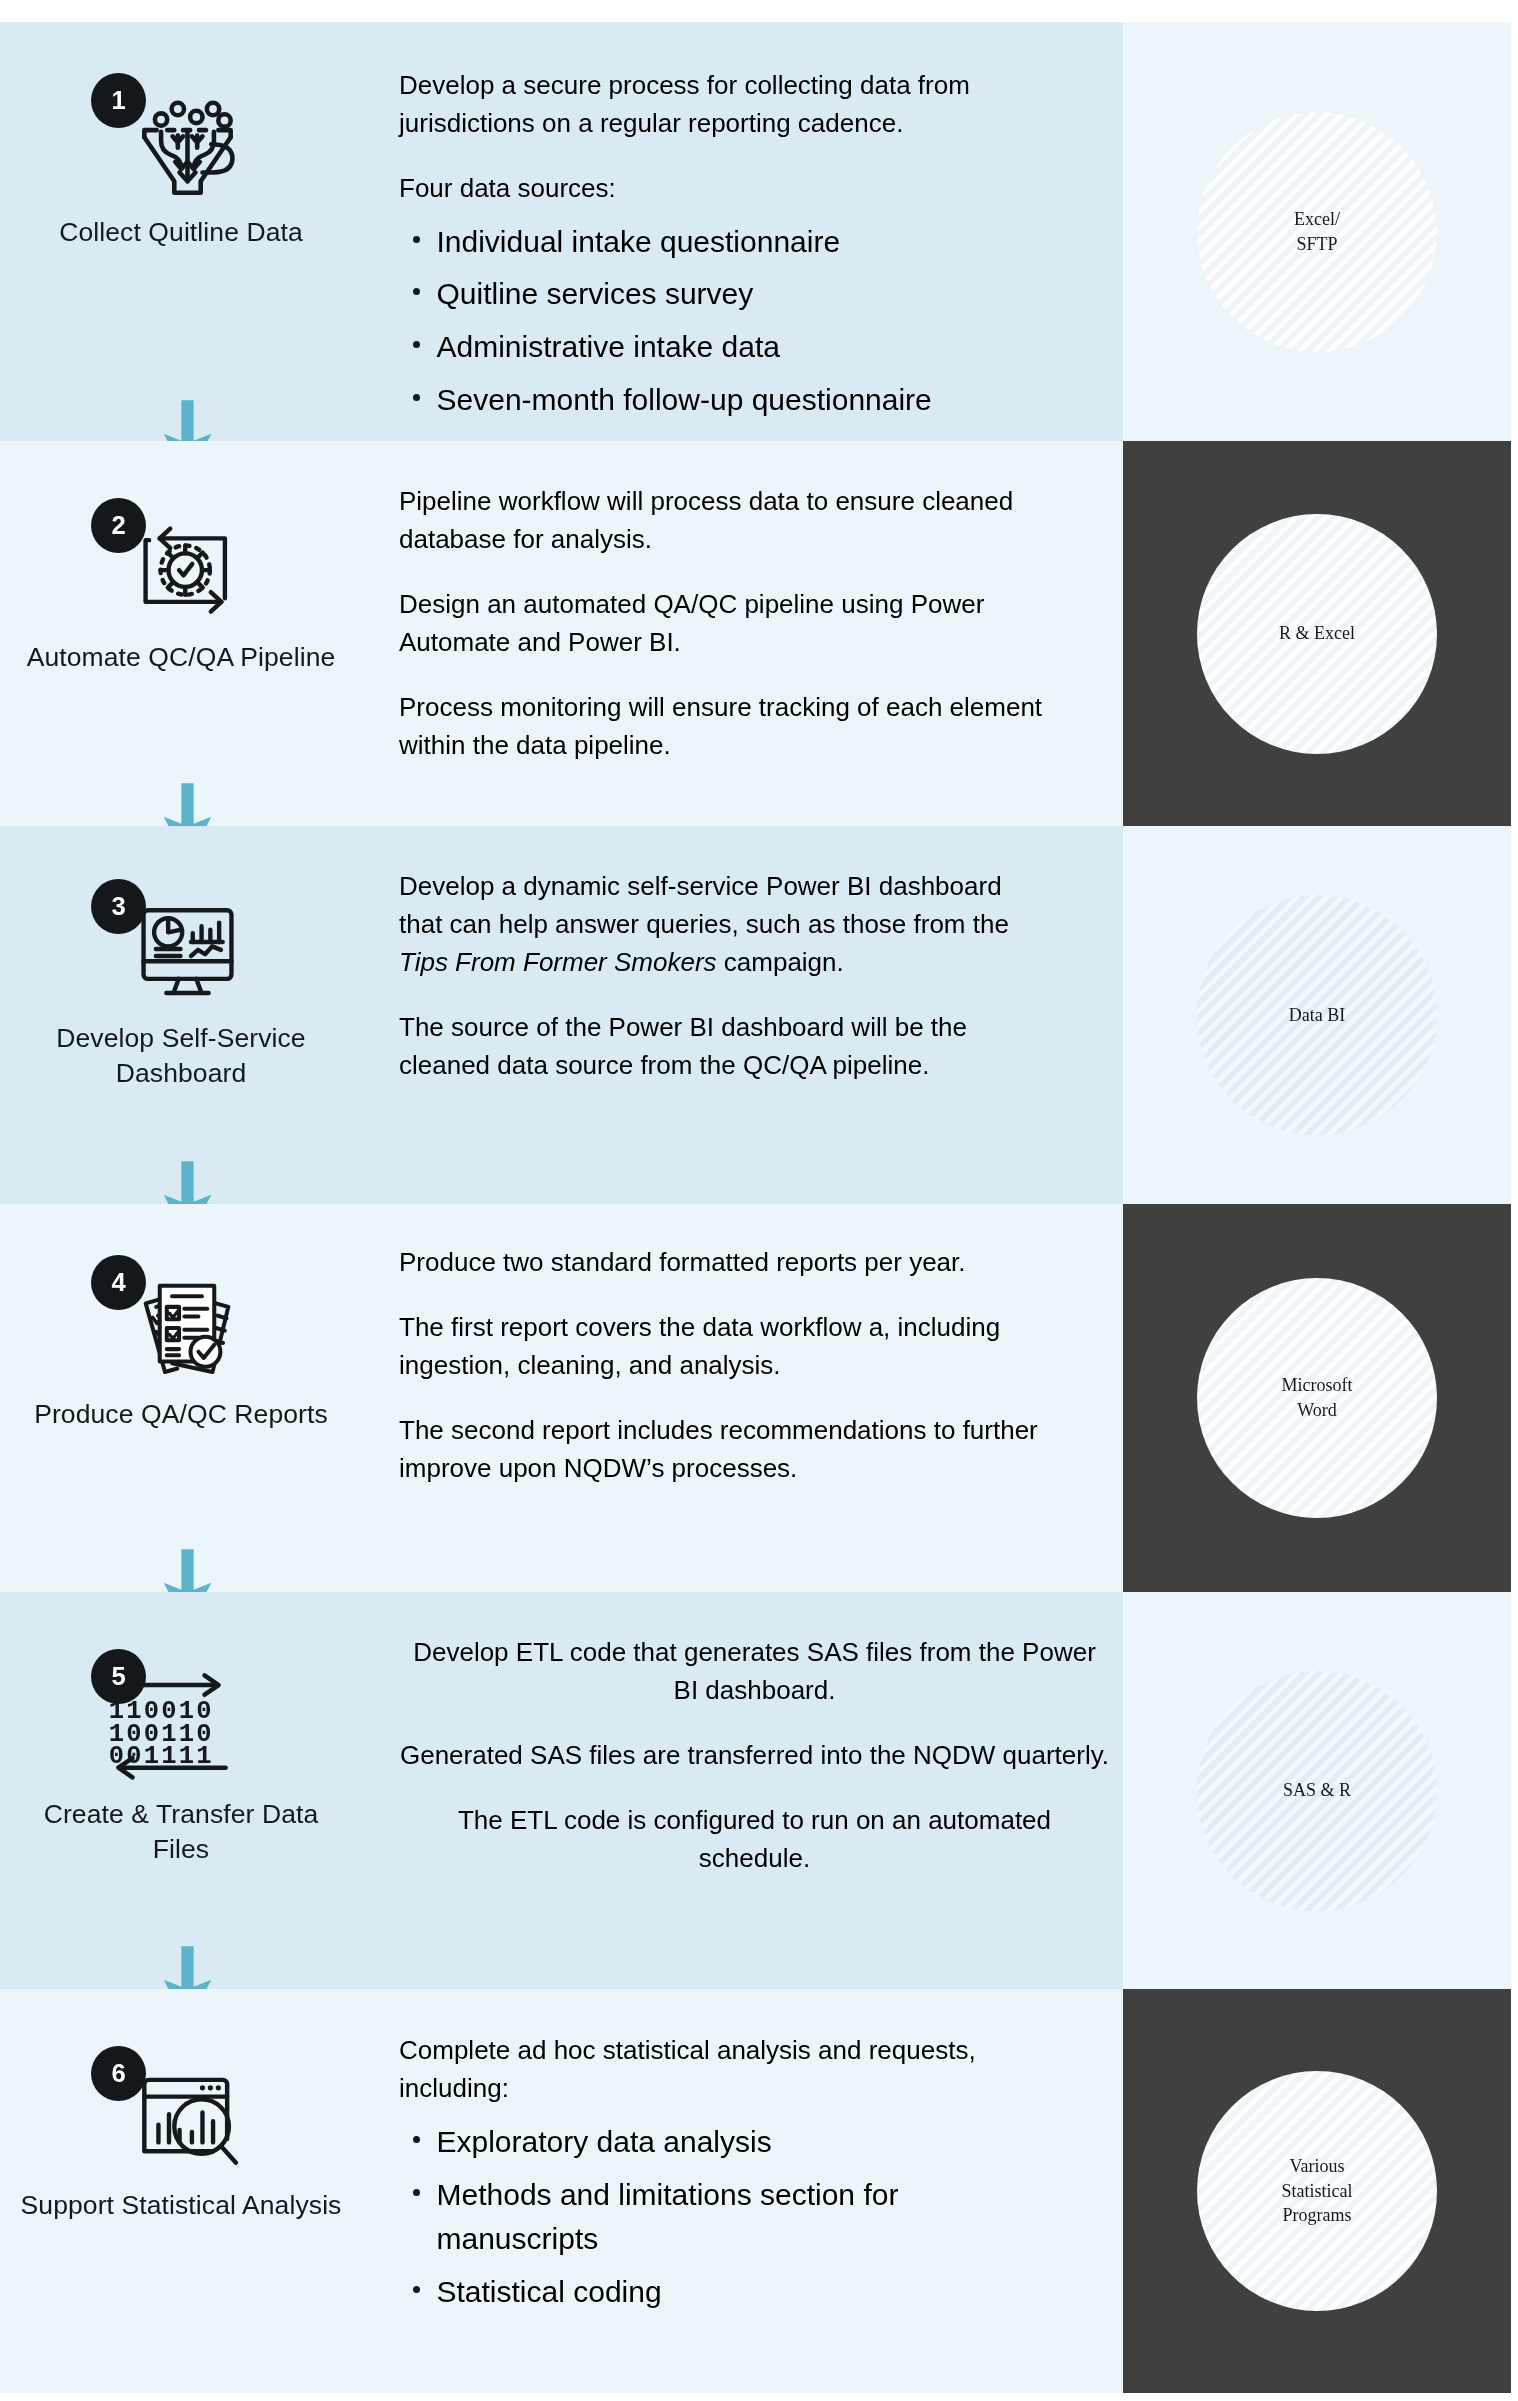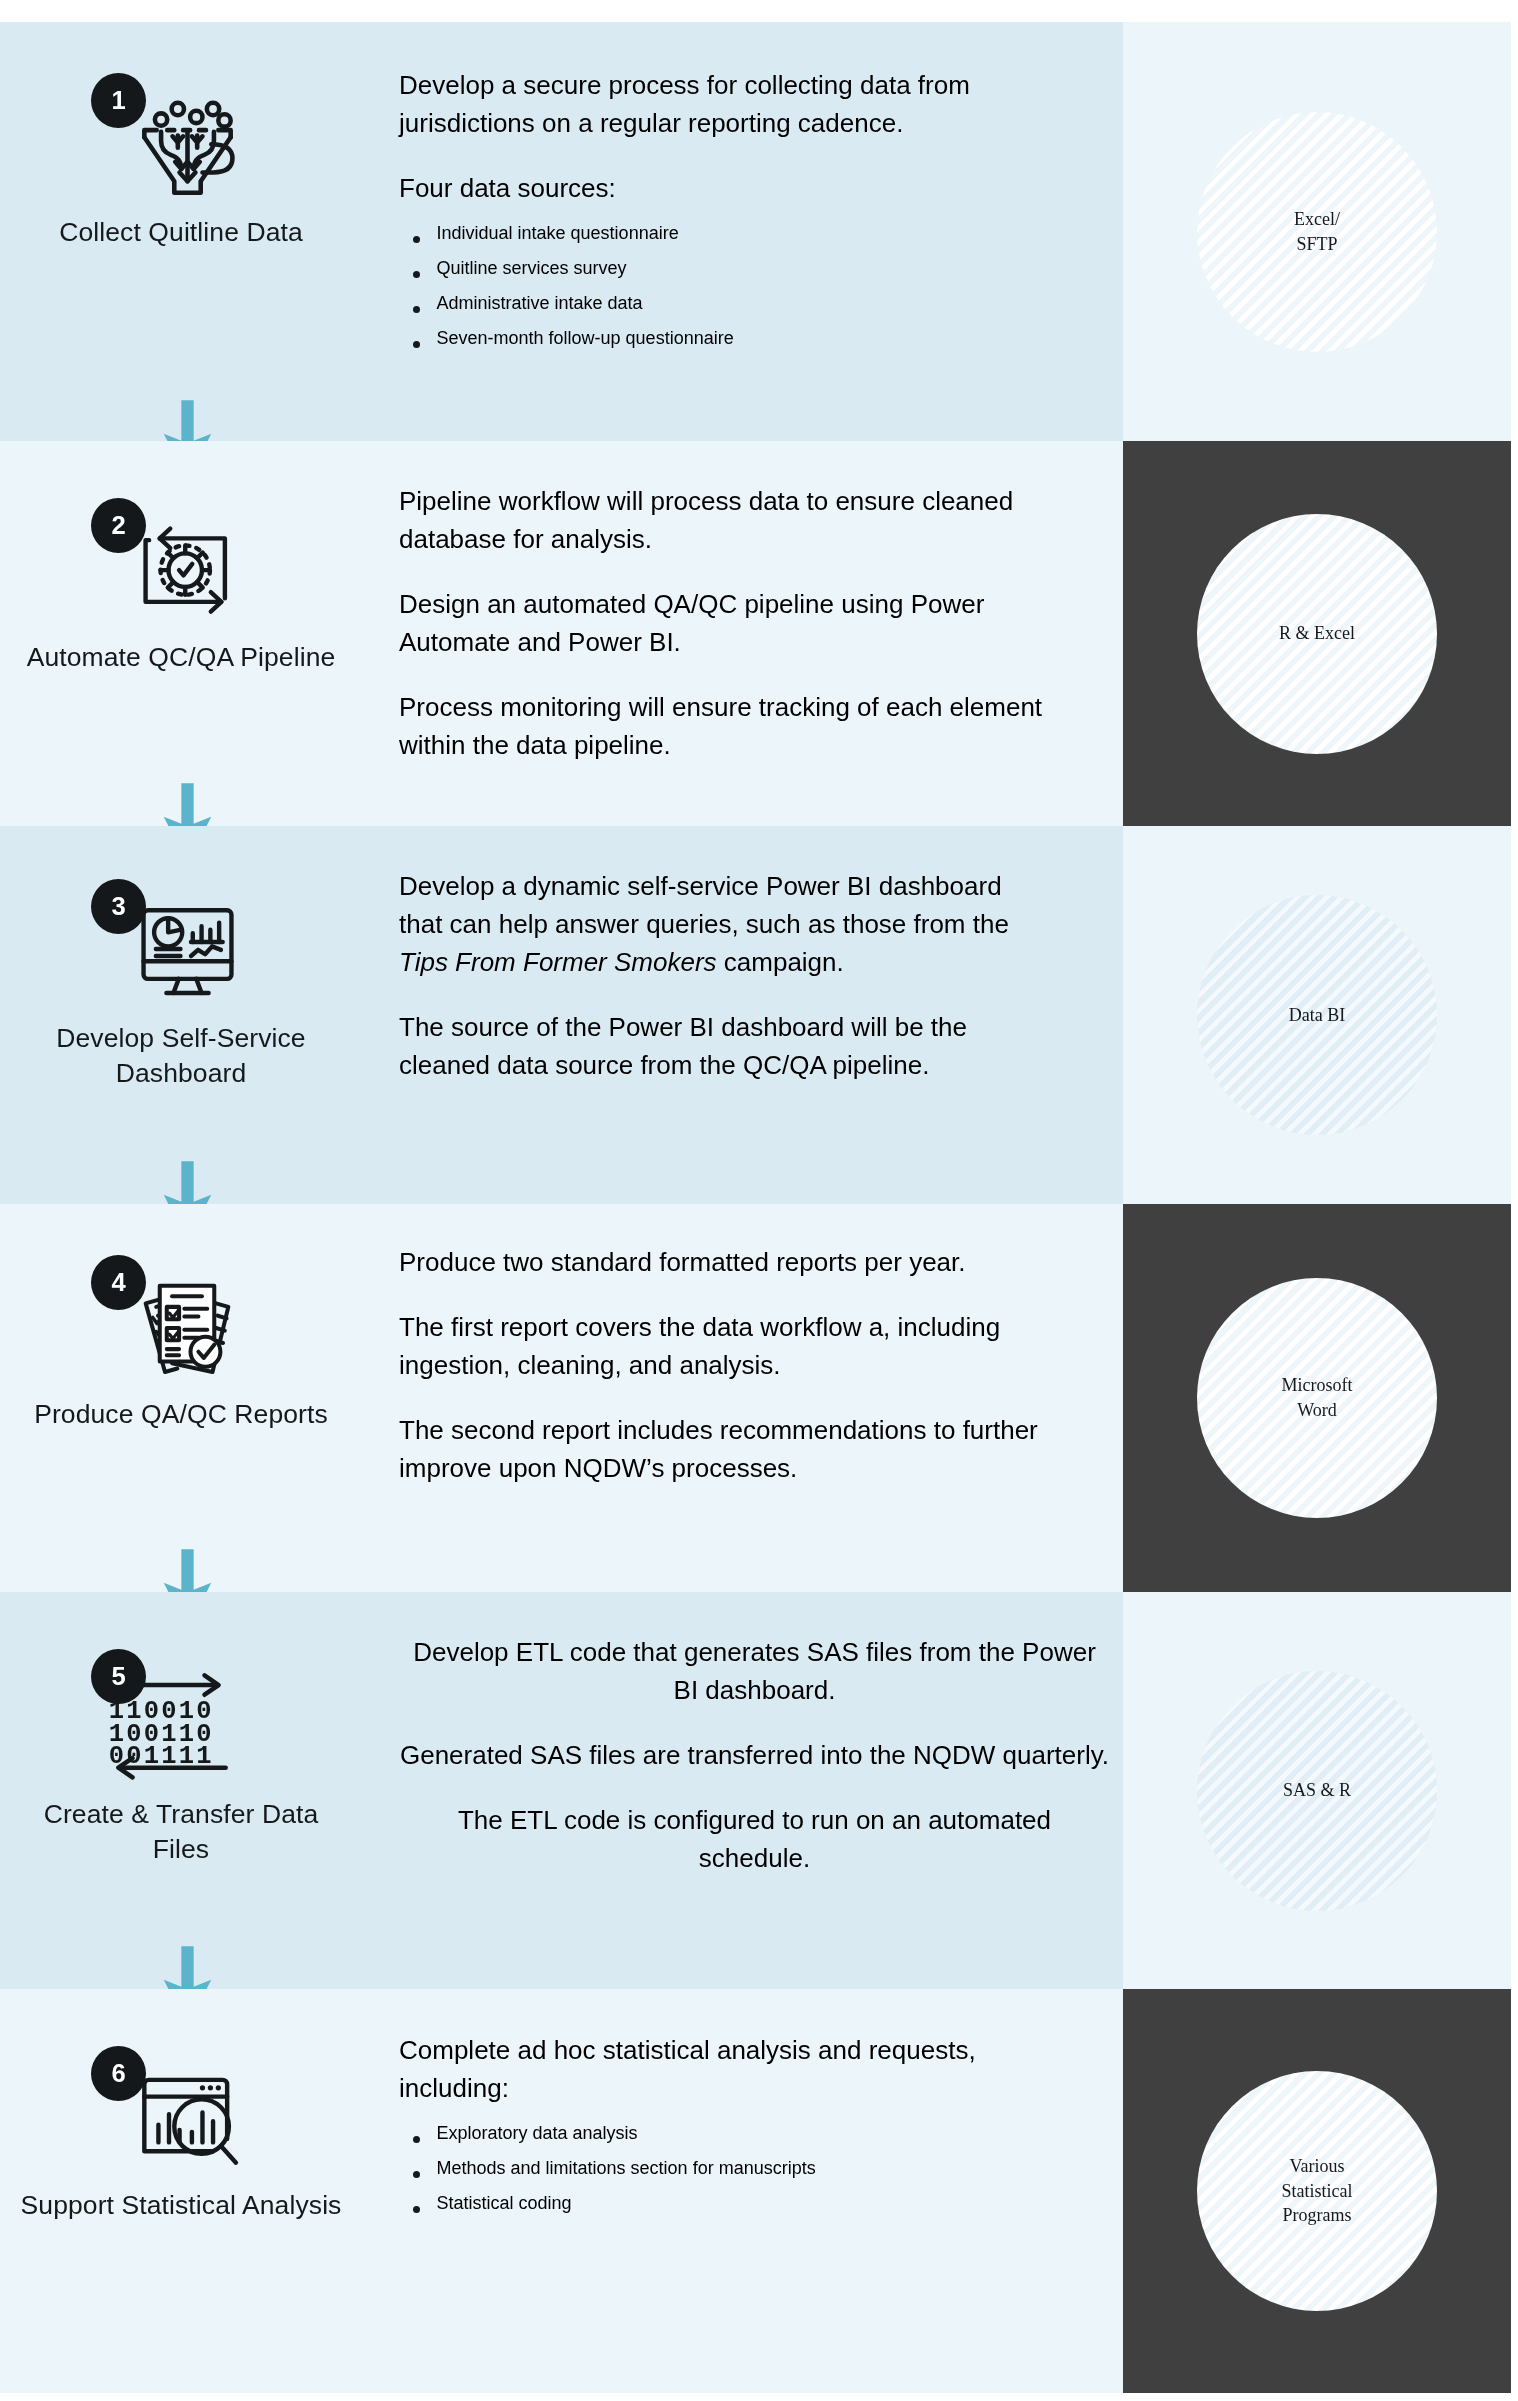--- a/index.html
+++ b/index.html
@@ -129,21 +129,21 @@
   }
   .body-col p:last-child { margin-bottom: 0; }
   .body-col p.tight { margin-bottom: 12.4px; }
 
   .body-col ul {
     list-style: none;
     margin: 0 0 0 3.5px;
   }
   .body-col ul li {
     position: relative;
-    font-size: 18px;
+    font-size: 30px;
     line-height: 1.47;
     padding-left: 34px;
     margin-bottom: 8.8px;
   }
   .body-col ul li:last-child { margin-bottom: 0; }
   .body-col ul li::before {
     content: "";
     position: absolute;
     left: 10.6px;
     top: 16px;

